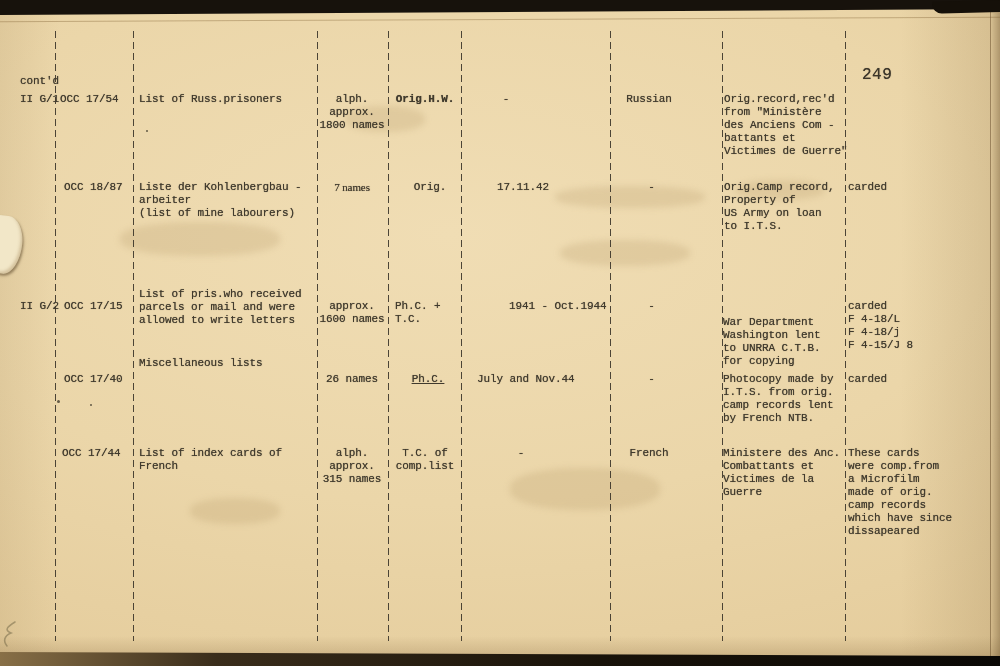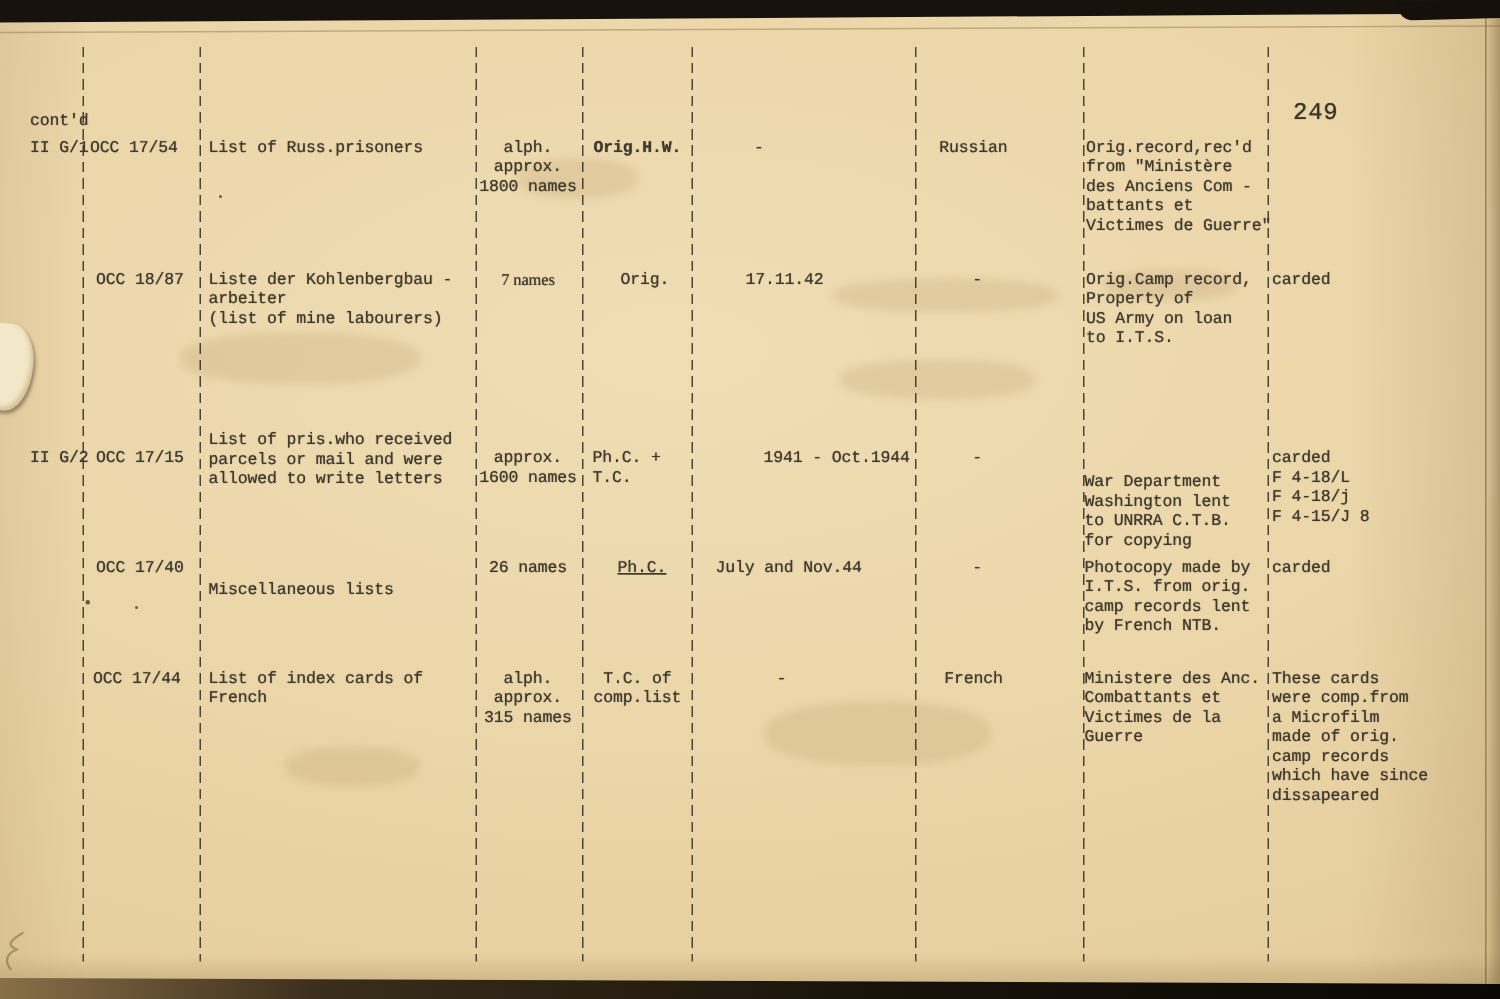--- a/index.html
+++ b/index.html
@@ -132,21 +132,21 @@
   <div class="cell" style="left:723px; top:316px;">War Department
 Washington lent
 to UNRRA C.T.B.
 for copying</div>
   <div class="cell" style="left:848px; top:300px;">carded
 F 4-18/L
 F 4-18/j
 F 4-15/J 8</div>
 
   <div class="cell" style="left:64px; top:373px;">OCC 17/40</div>
-  <div class="cell" style="left:139px; top:388px;font-family:Liberation Mono, monospace;">Miscellaneous lists</div>
+  <div class="cell" style="left:139px; top:357px;font-family:Liberation Mono, monospace;">Miscellaneous lists</div>
   <div class="cell center" style="left:315px; top:373px; width:74px;">26 names</div>
   <div class="cell center" style="left:392px; top:373px; width:72px;text-decoration:underline;">Ph.C.</div>
   <div class="cell" style="left:477px; top:373px;">July and Nov.44</div>
   <div class="cell center" style="left:604px; top:373px; width:95px;">-</div>
   <div class="cell" style="left:723px; top:373px;">Photocopy made by
 I.T.S. from orig.
 camp records lent
 by French NTB.</div>
   <div class="cell" style="left:848px; top:373px;">carded</div>
 

